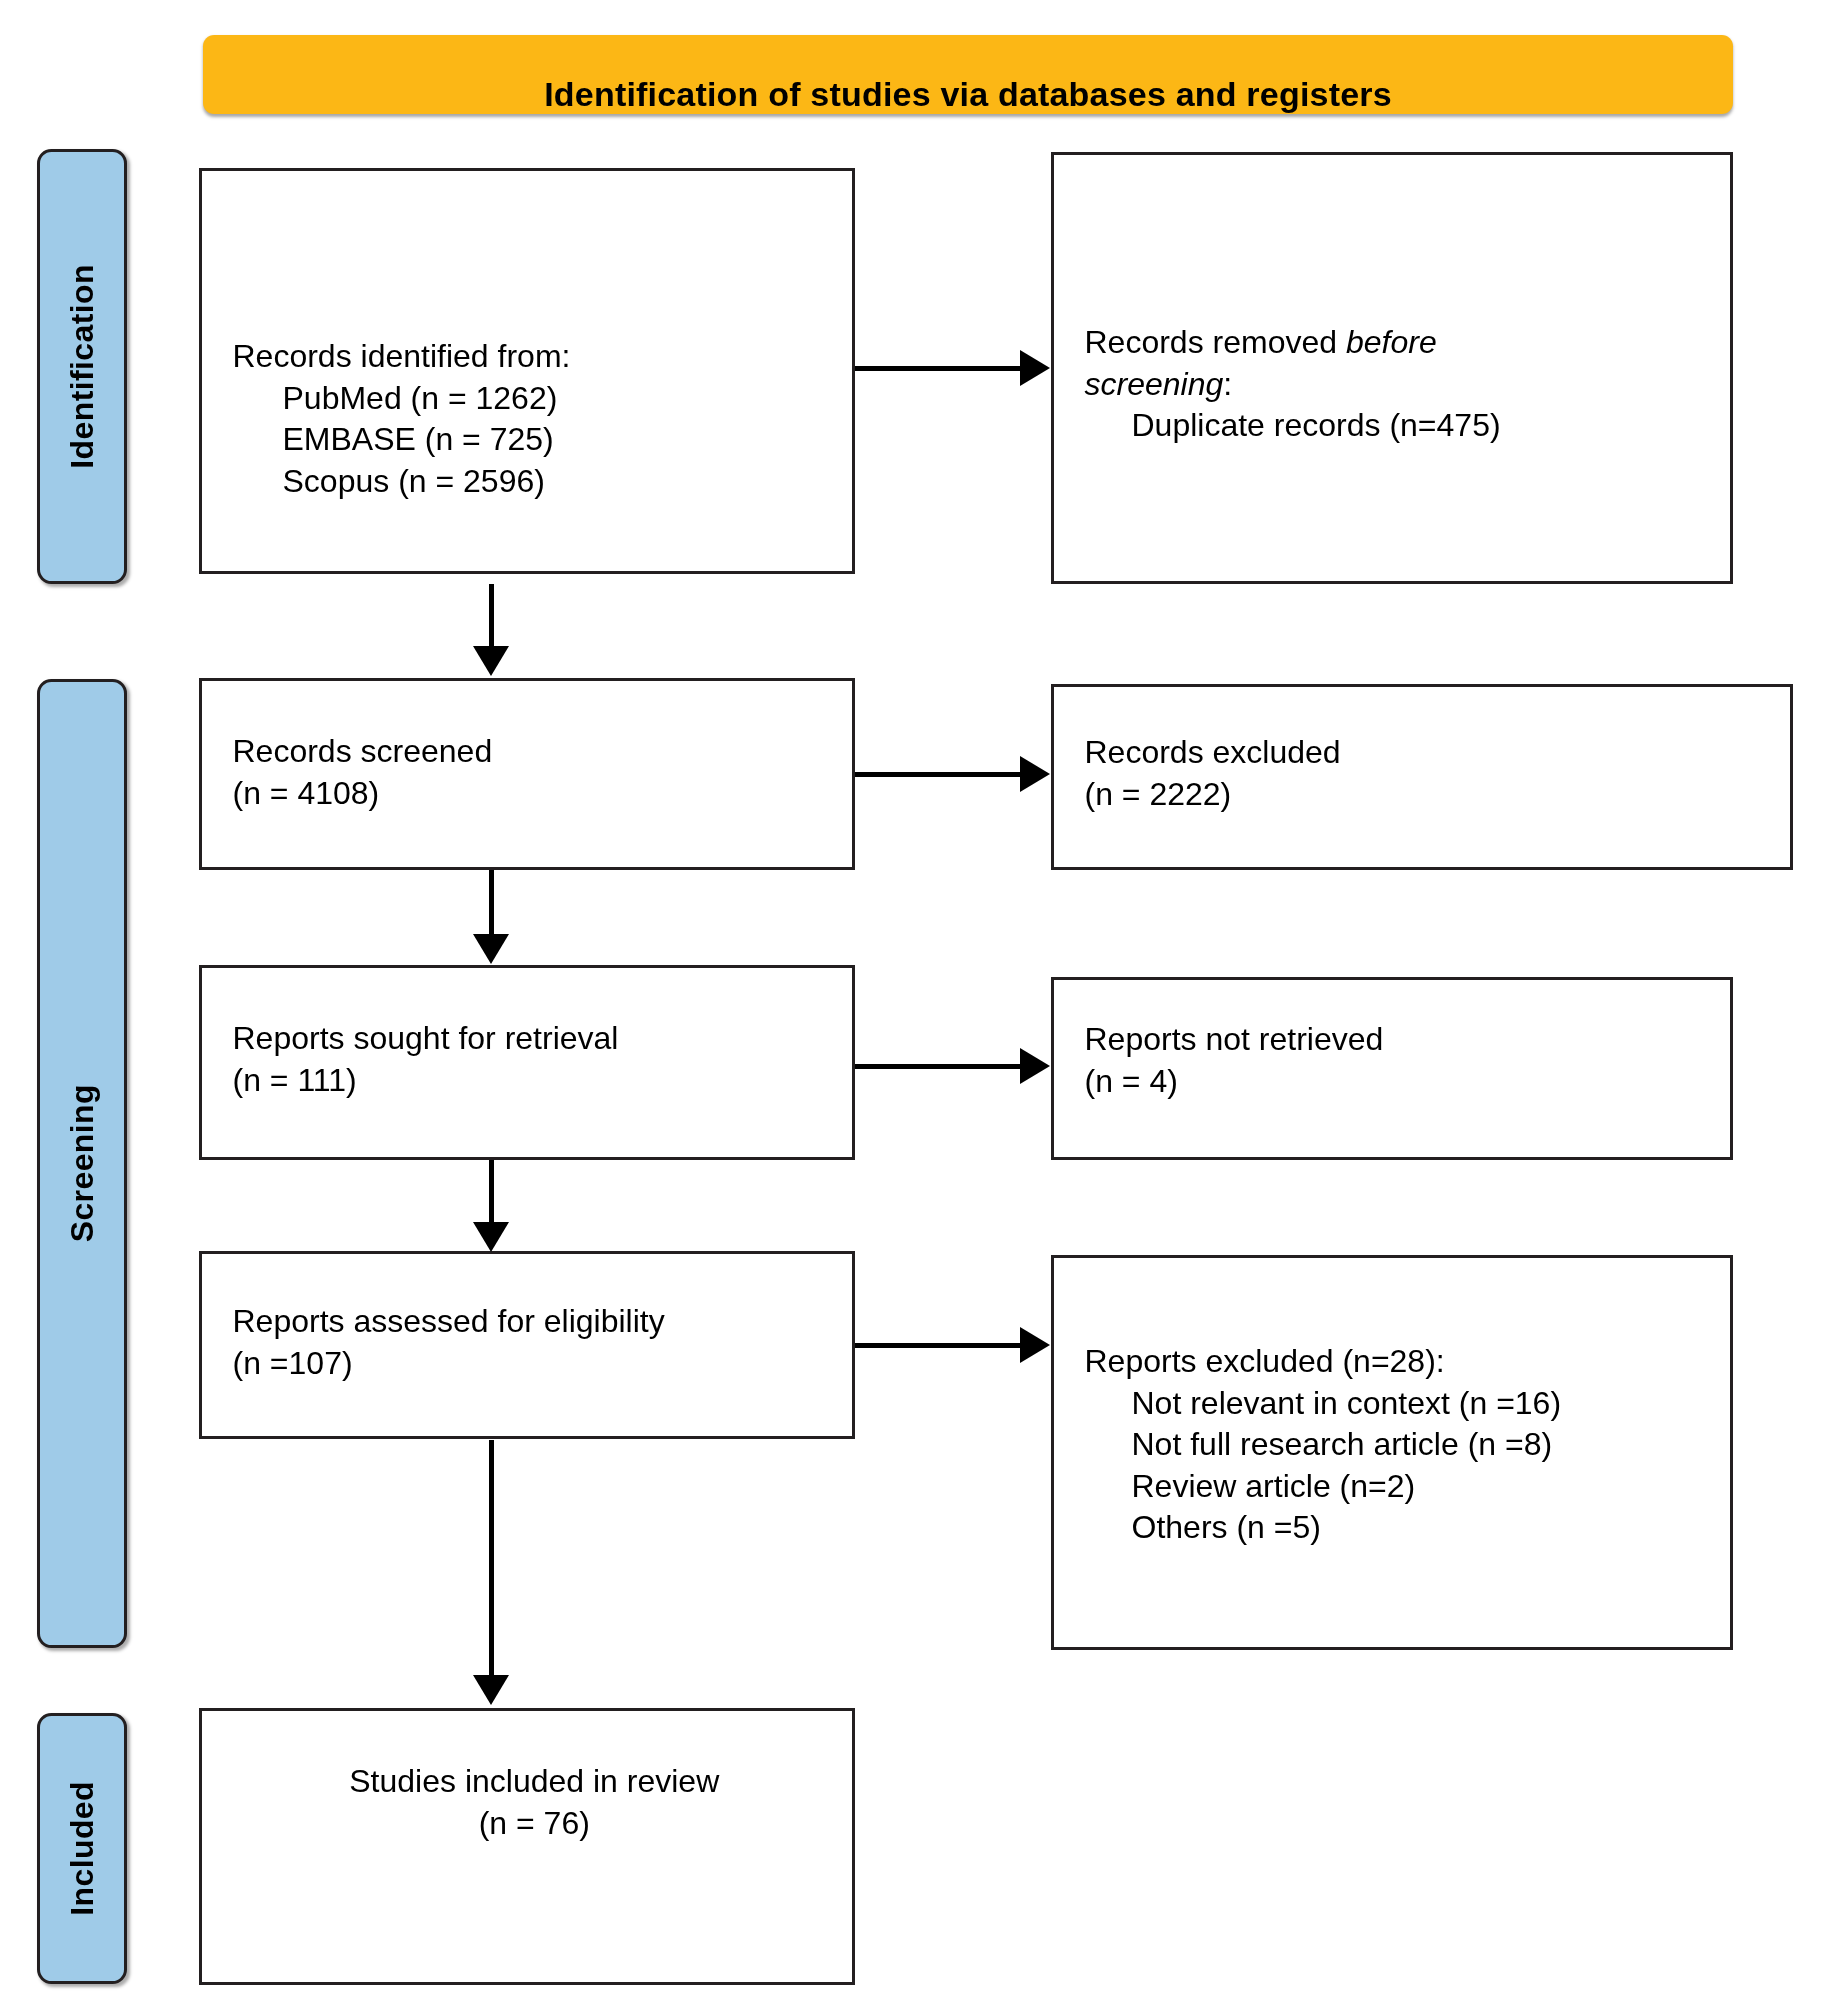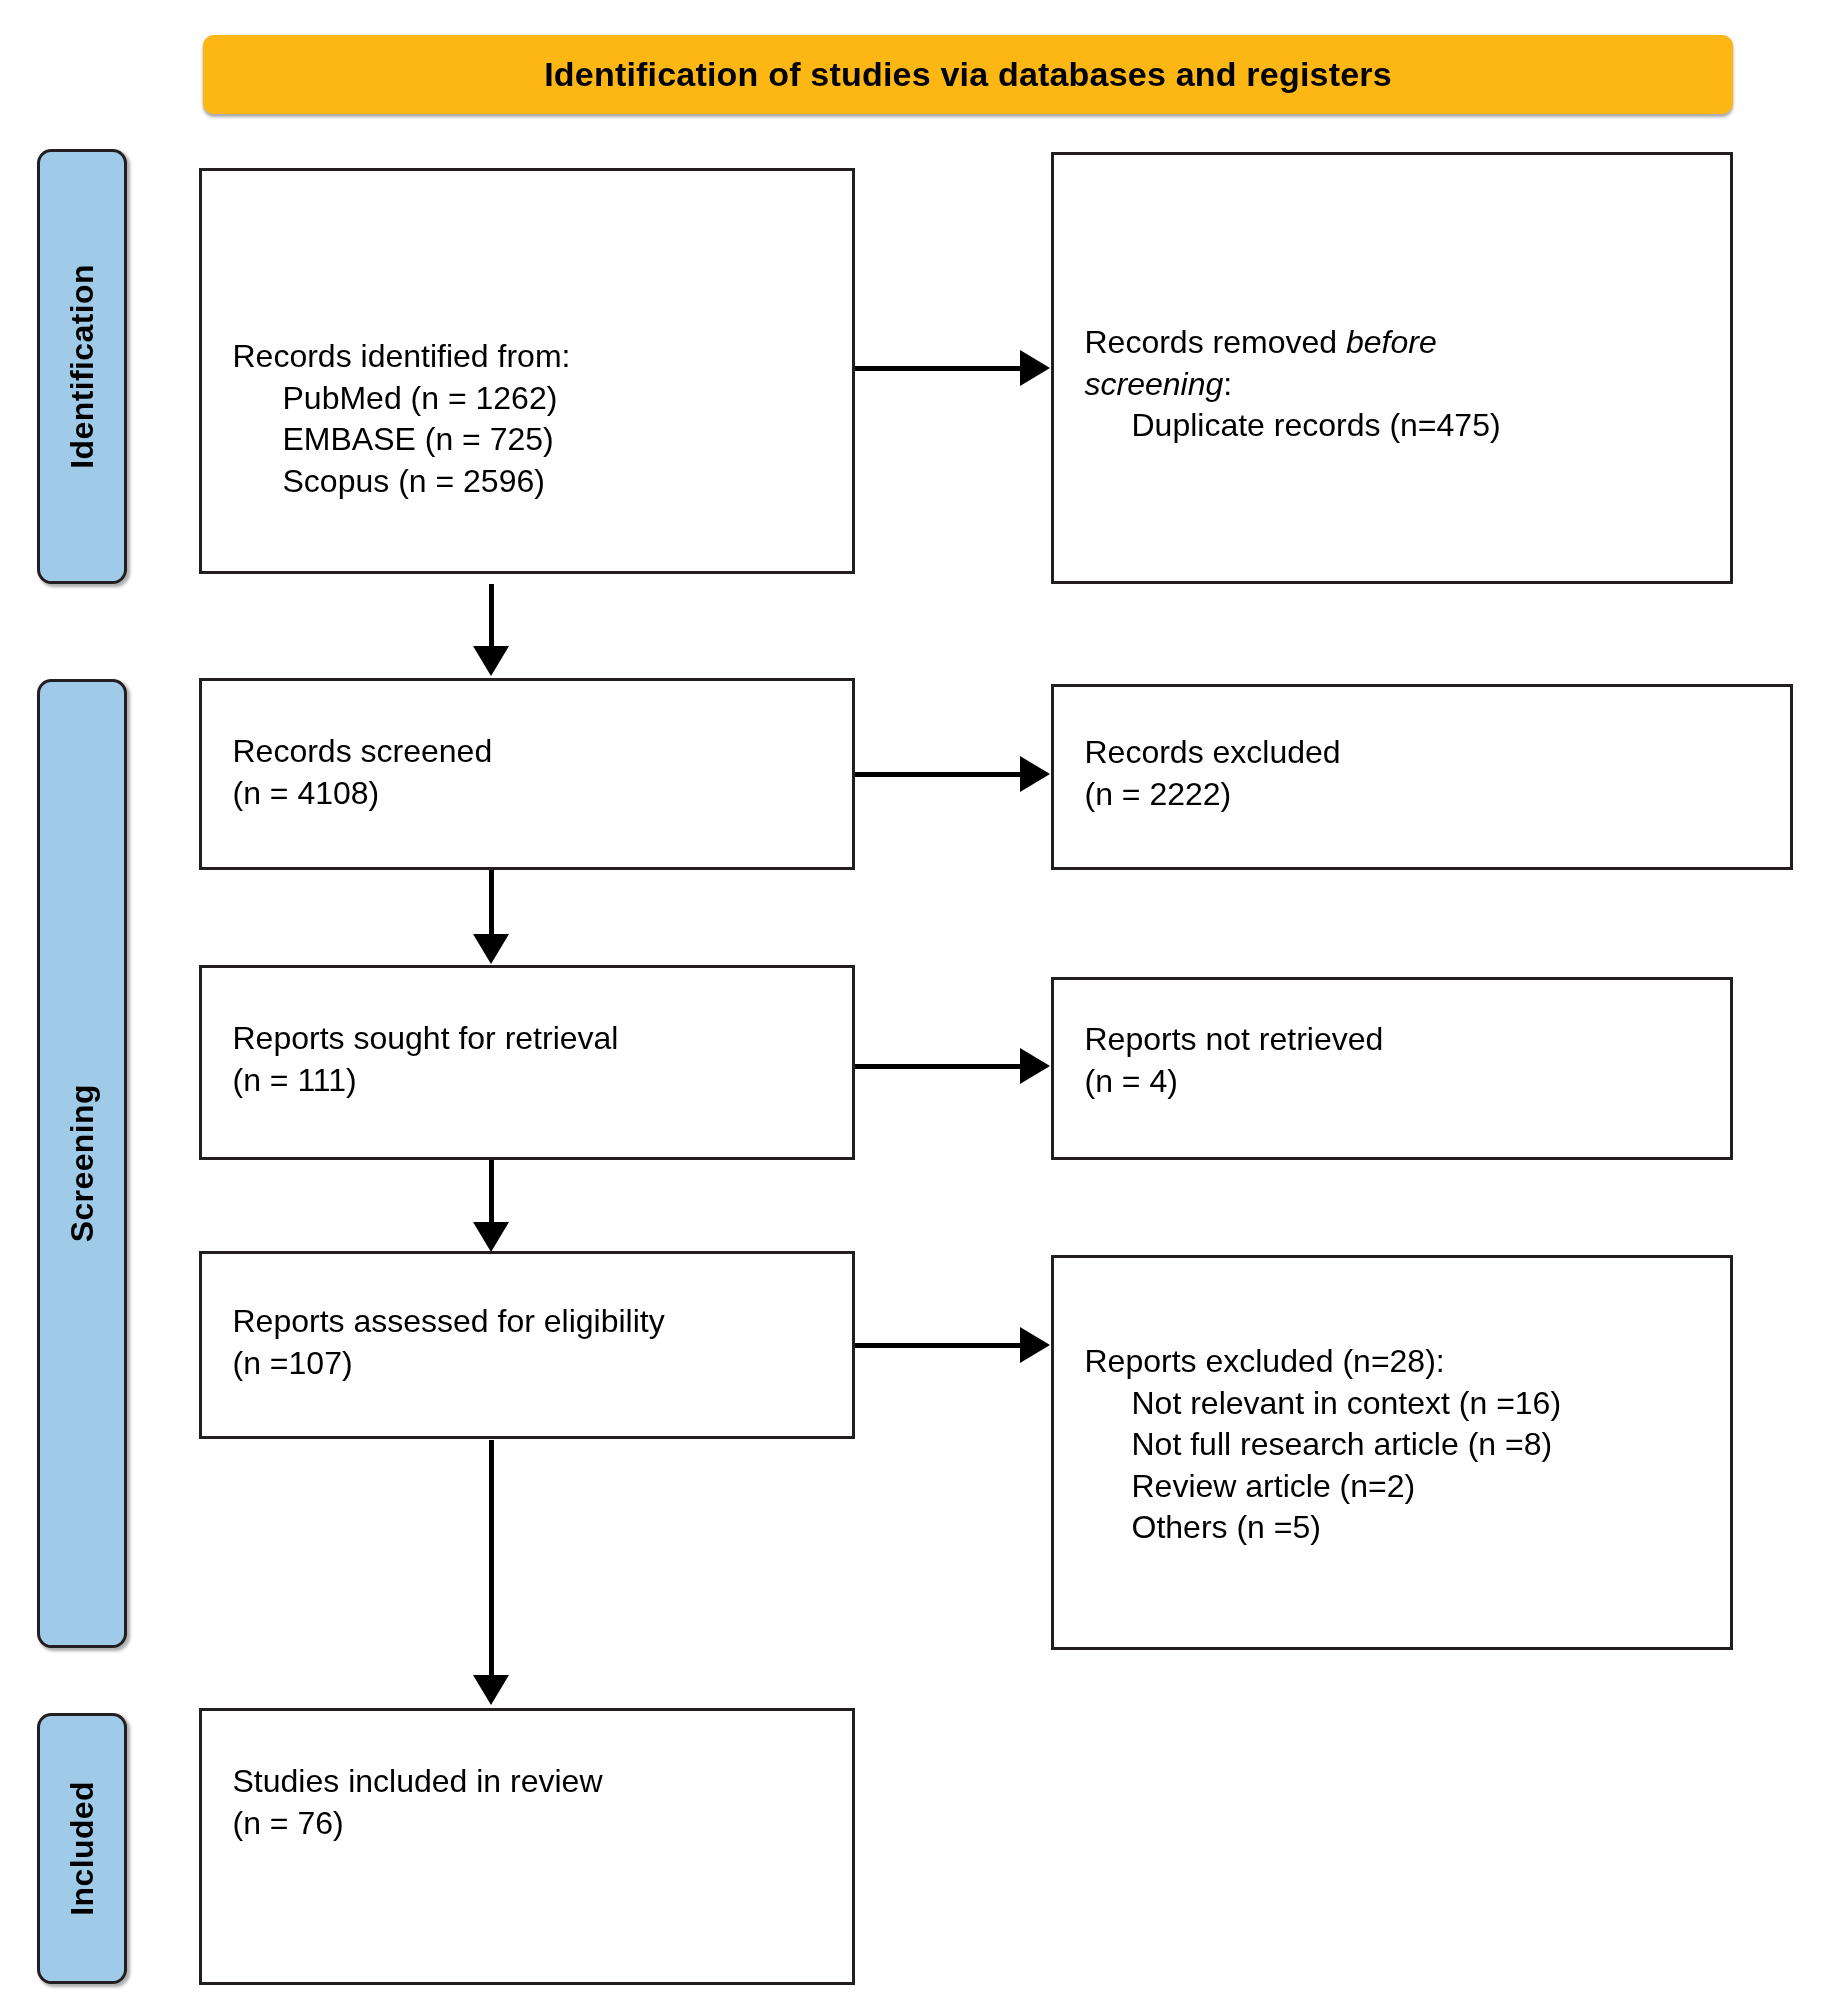--- a/index.html
+++ b/index.html
@@ -24,21 +24,21 @@
   .phase-banner {
     position: absolute;
     left: 203px;
     top: 35px;
     width: 1530px;
     height: 79px;
     background: #FCB715;
     border-radius: 11.2px;
     box-shadow: 0 2.4px 3.2px rgba(0,0,0,0.35);
     display: flex;
-    align-items: center;
+    align-items: flex-end;
     justify-content: center;
     box-sizing: border-box;
   }
   .phase-banner .banner-text {
     font-size: 34px;
     font-weight: bold;
     color: #000000;
     letter-spacing: 0.2px;
     text-align: center;
     white-space: nowrap;
@@ -105,21 +105,21 @@
 
   
   #box-identified   .box-body { top: 165px; }
   #box-removed      .box-body { top: 167px; }
   #box-screened     .box-body { top: 50px; }
   #box-excluded     .box-body { top: 45px; }
   #box-sought       .box-body { top: 50px; }
   #box-notretrieved .box-body { top: 39px; }
   #box-assessed     .box-body { top: 47px; }
   #box-repexcluded  .box-body { top: 83px; }
-  #box-included     .box-body { top: 50px; }
+  #box-included     .box-body { top: 50px; text-align: center; }
 
   
   .conn-line {
     position: absolute;
     background: #000000;
   }
   .conn-v { width: 4.8px; }
   .conn-h { height: 4.8px; }
 
   .arrow-head {

